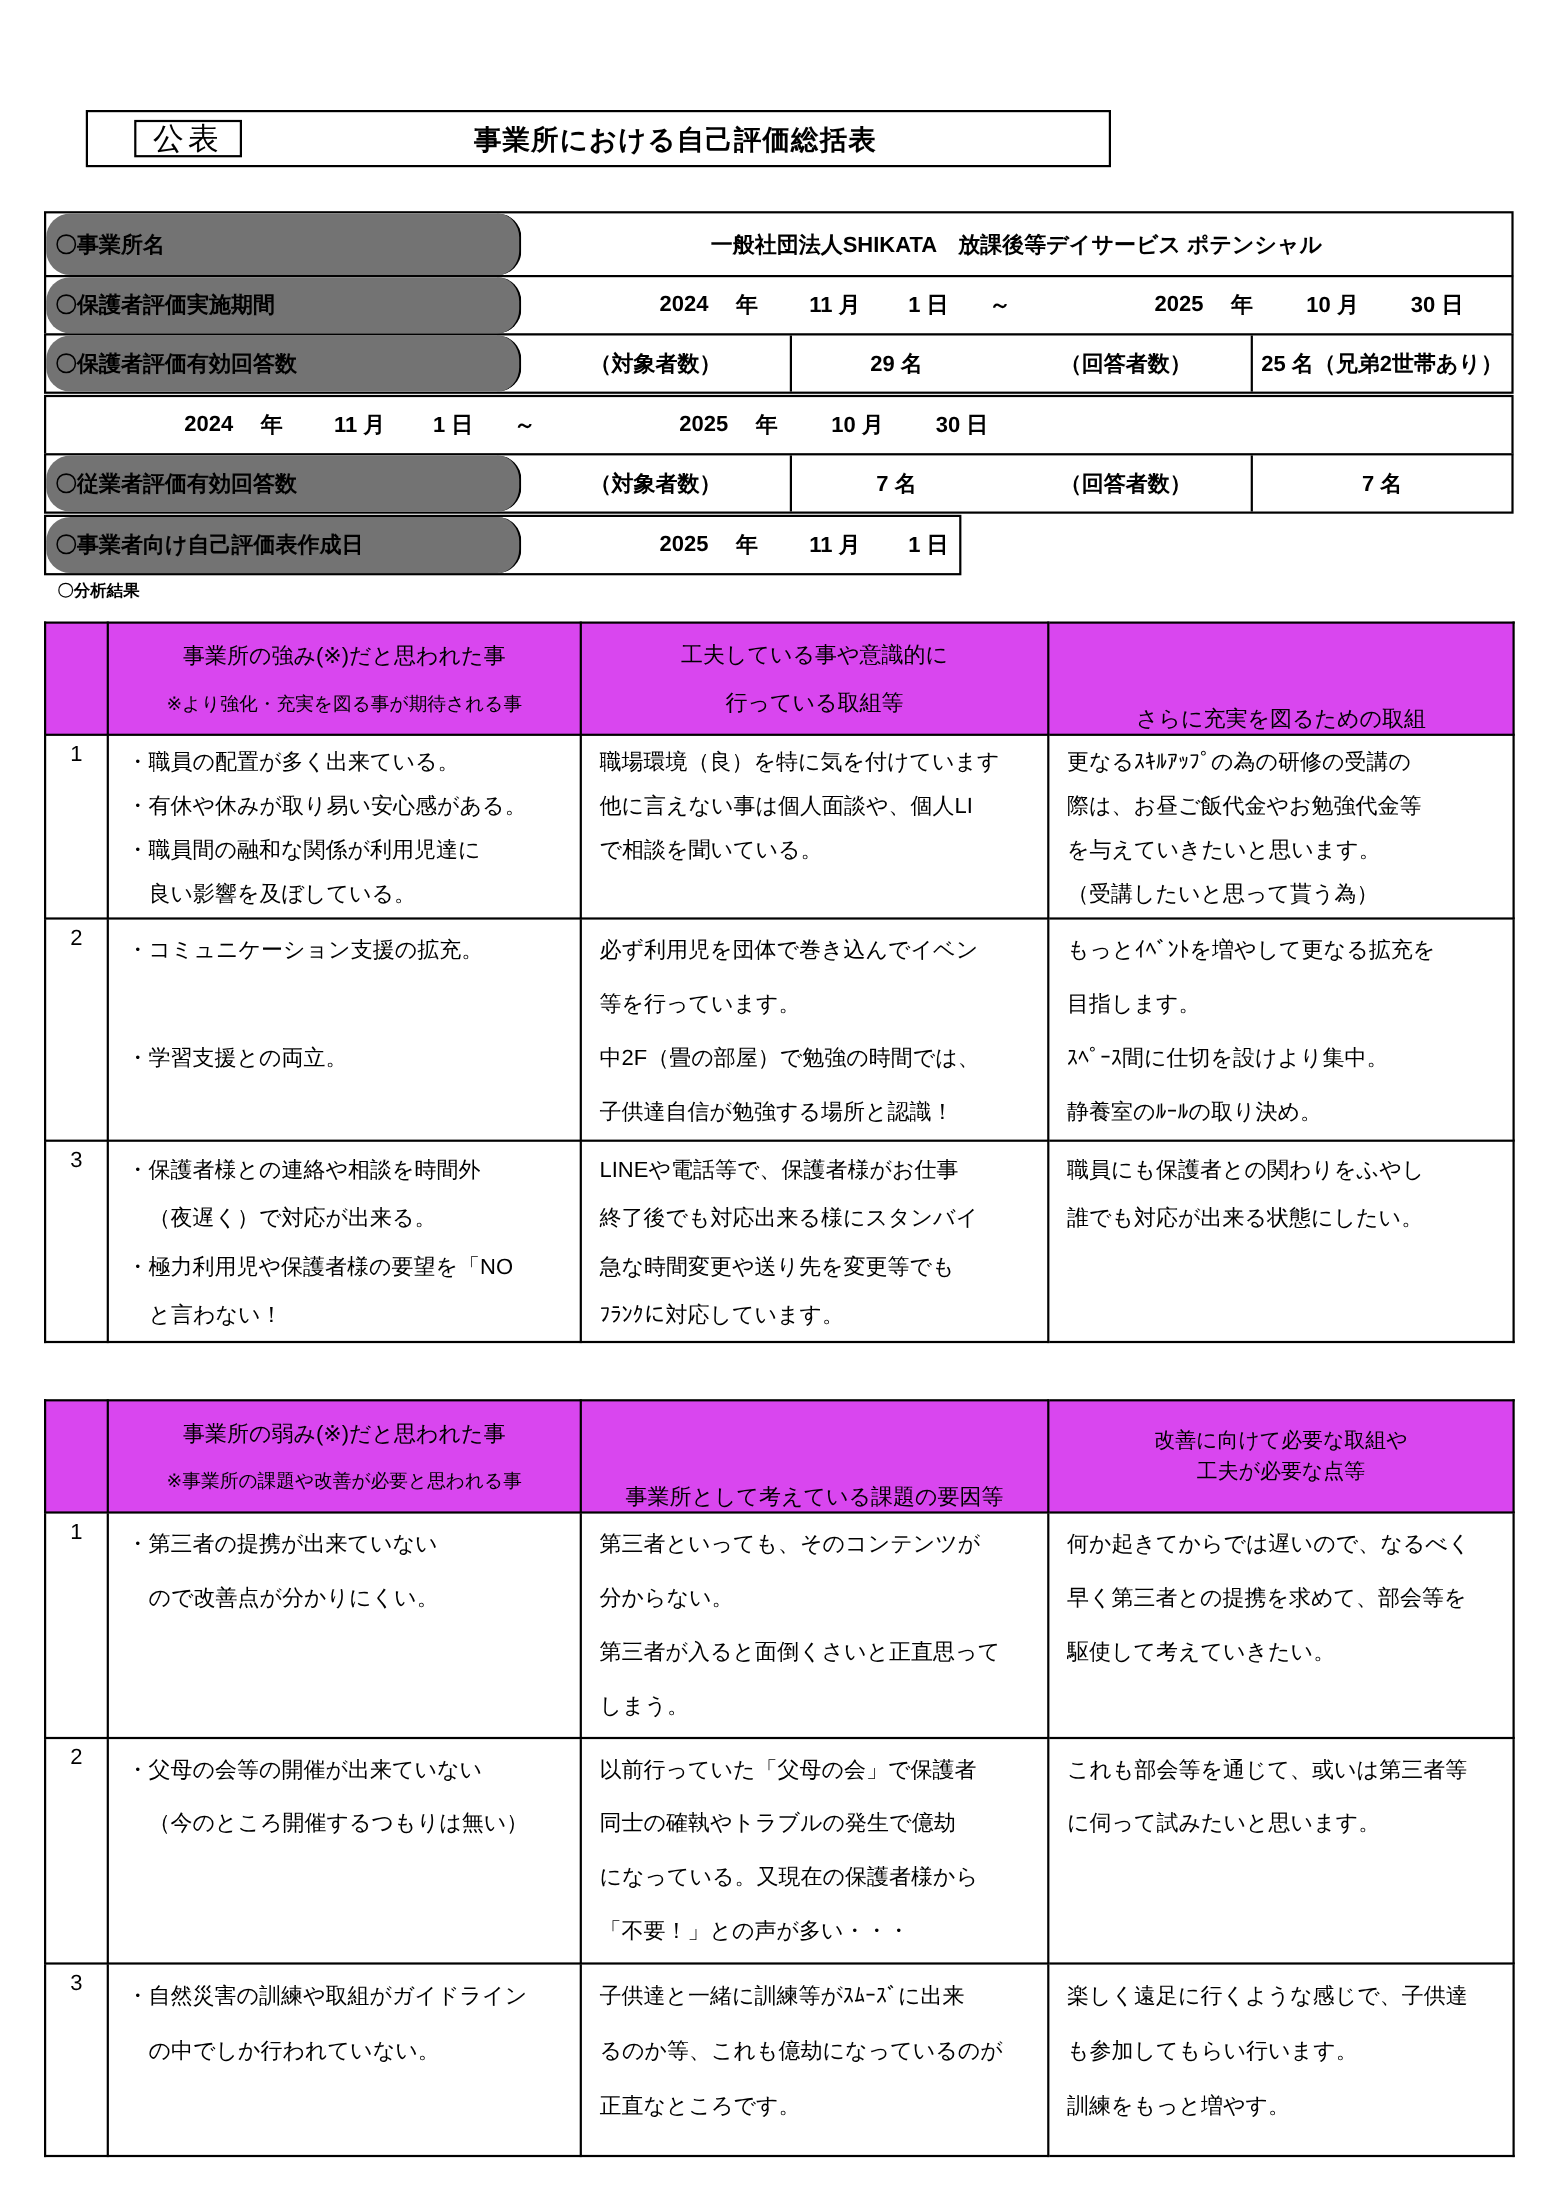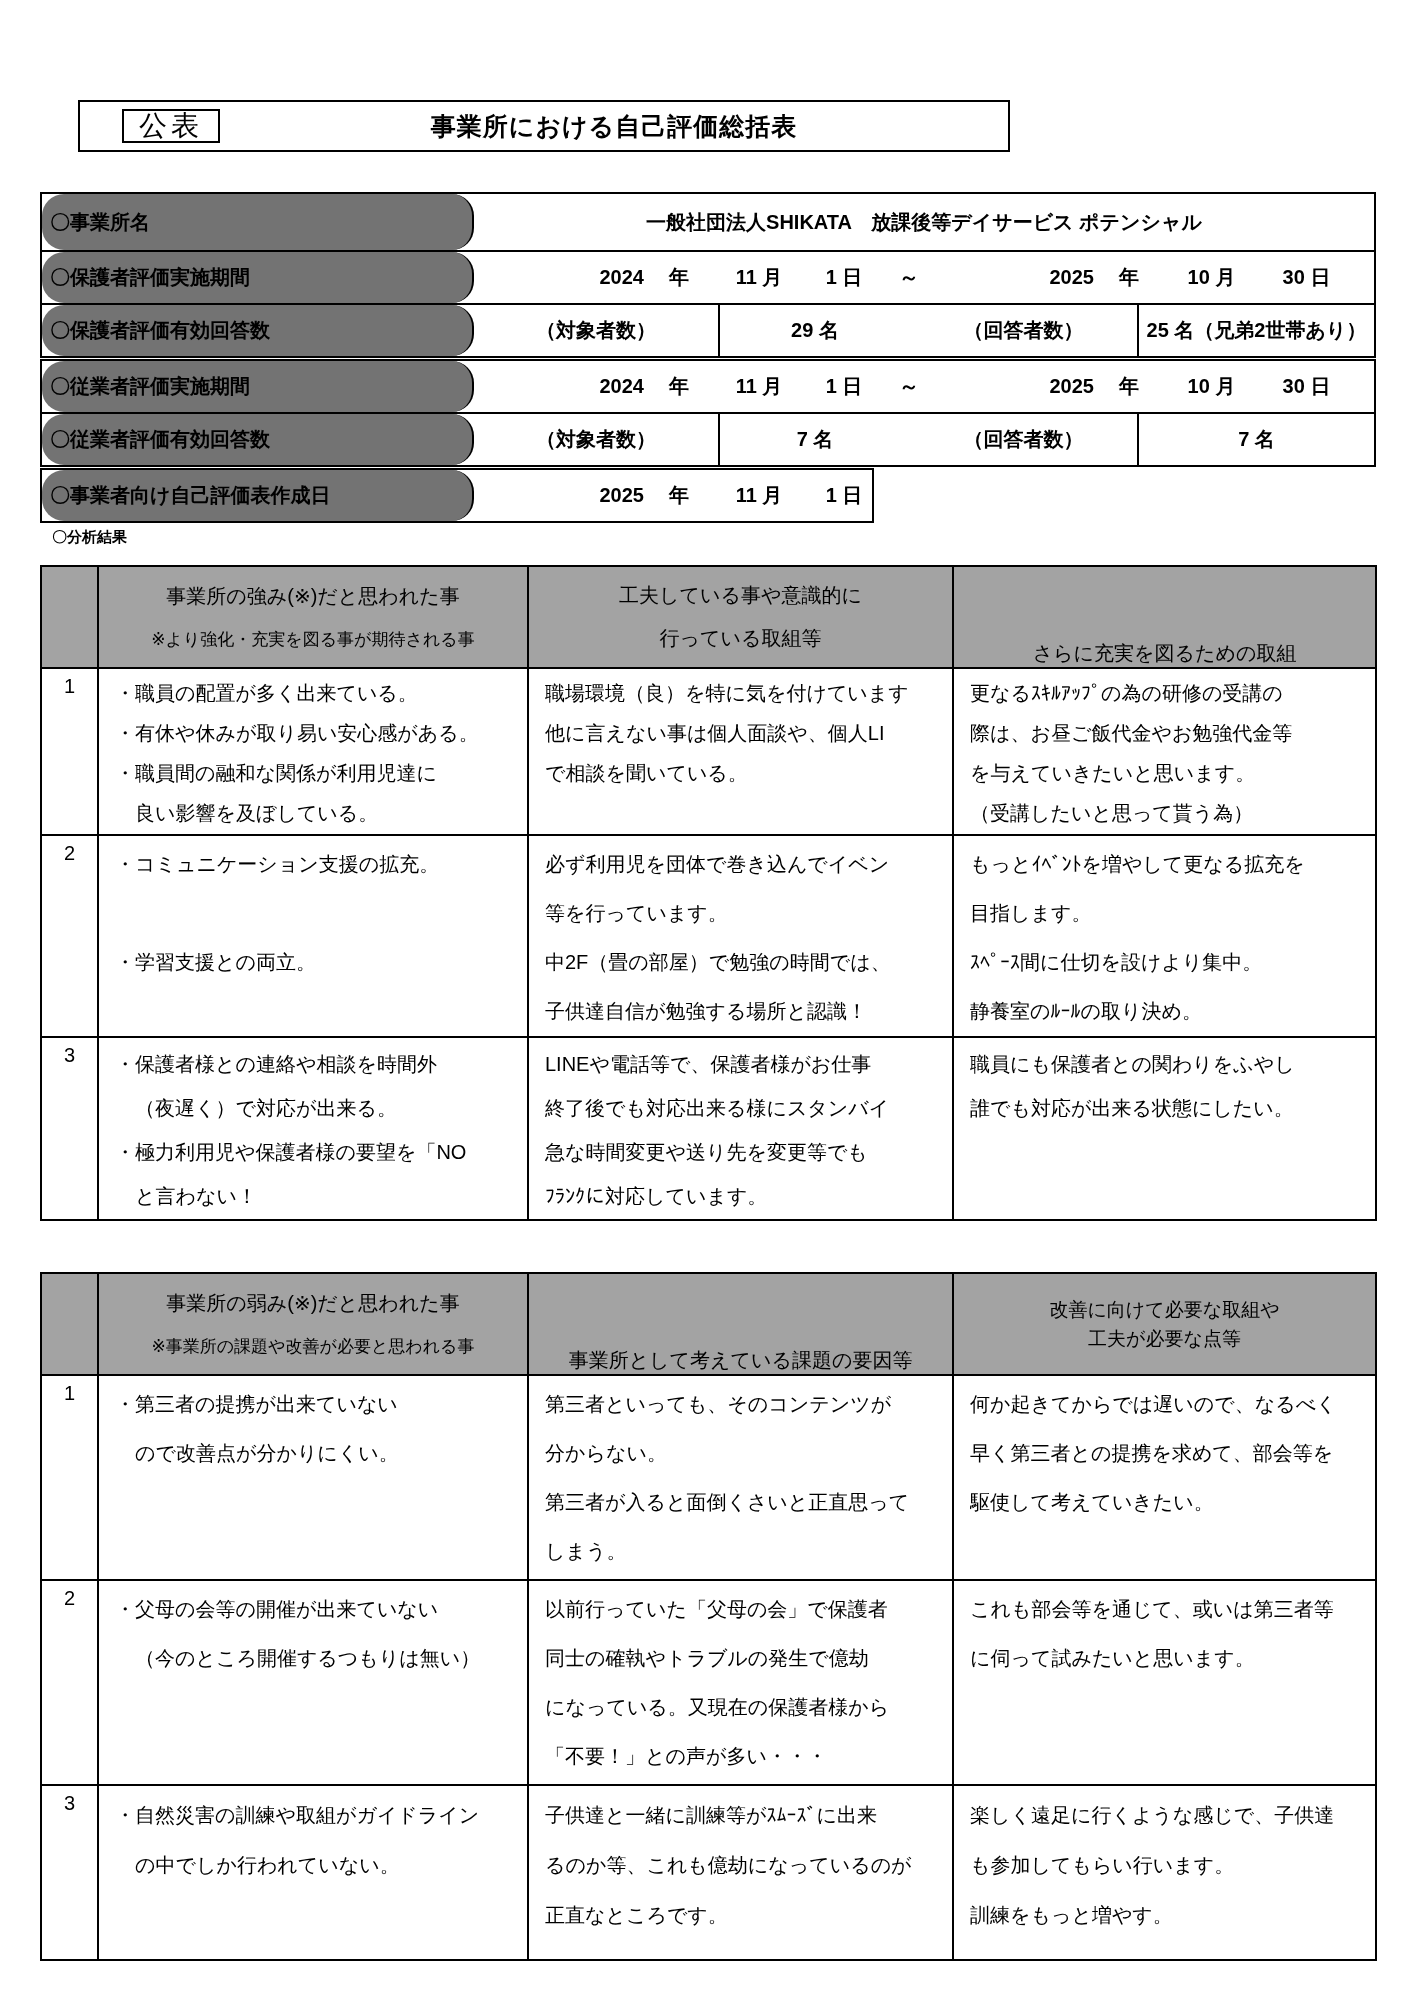--- a/index.html
+++ b/index.html
@@ -56,21 +56,21 @@
   .aheading{position:absolute;left:52px;top:528px;font-size:15px;font-weight:600;}
 
   
   table.atable{
     position:absolute;left:40px;border-collapse:collapse;table-layout:fixed;
     width:1335px;font-size:20px;font-weight:500;
   }
   .s-table{top:565px;}
   .w-table{top:1272px;border-radius:17px;}
   .atable th,.atable td{border:2px solid #000;padding:0;vertical-align:top;}
-  .atable th{background:#a3a3a3;font-weight:500;vertical-align:middle;}
+  .atable th{background:#d946ef;font-weight:500;vertical-align:middle;}
   .hcell{display:flex;flex-direction:column;justify-content:space-around;height:86px;align-items:center;}
   .hcell .hsub{font-size:17px;}
   .hcell.single{justify-content:flex-end;margin-top:14px;}
   .hcell.tight{justify-content:center;font-size:19px;line-height:29px;}
   td.num{text-align:center;padding-top:6px;}
   td.cell{padding:4px 2px 0 16px;overflow:hidden;}
   .cell .line{height:var(--lh,48px);line-height:var(--lh,48px);white-space:nowrap;overflow:hidden;}
 </style>
 </head>
 <body>
@@ -108,21 +108,20 @@
     <div class="ilabel">〇保護者評価有効回答数</div>
     <div class="ca">（対象者数）</div>
     <div class="cb">
       <span class="cnt">29 名</span>
       <span class="lbl">（回答者数）</span>
     </div>
     <div class="cc">25 名（兄弟2世帯あり）</div>
   </div>
 
   <div class="irow gap">
-    <div class="ilabel">〇従業者評価実施期間</div>
     <div class="ival dates">
       <span class="dp1">2024</span>
       <span class="dp2">年</span>
       <span class="dp3">11 月</span>
       <span class="dp4">1 日</span>
       <span class="dp5">～</span>
       <span class="dp6">2025</span>
       <span class="dp7">年</span>
       <span class="dp8">10 月</span>
       <span class="dp9">30 日</span>

